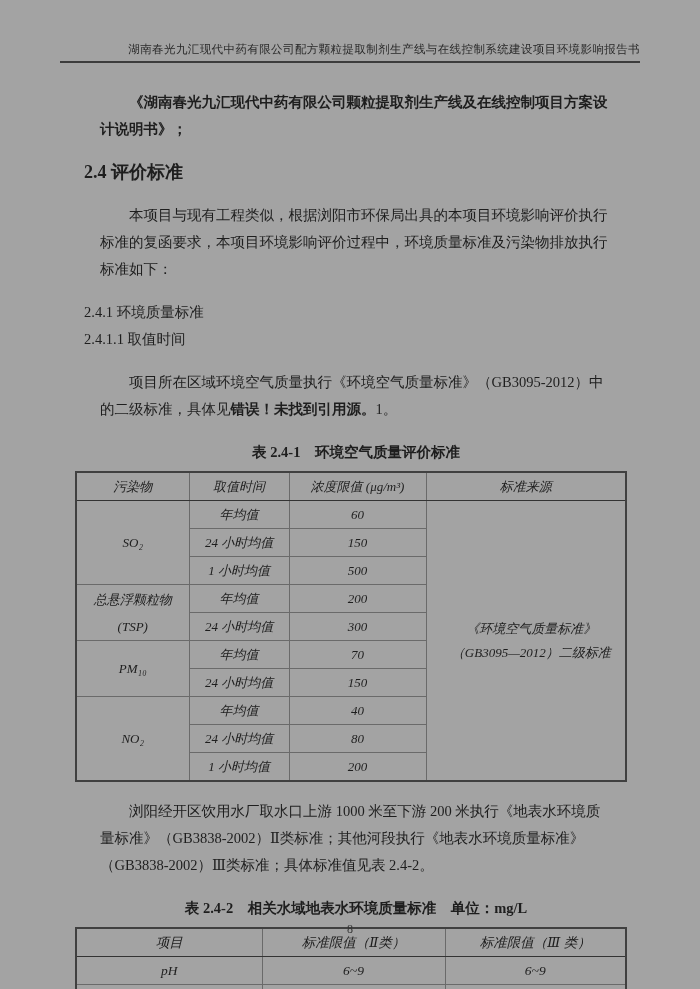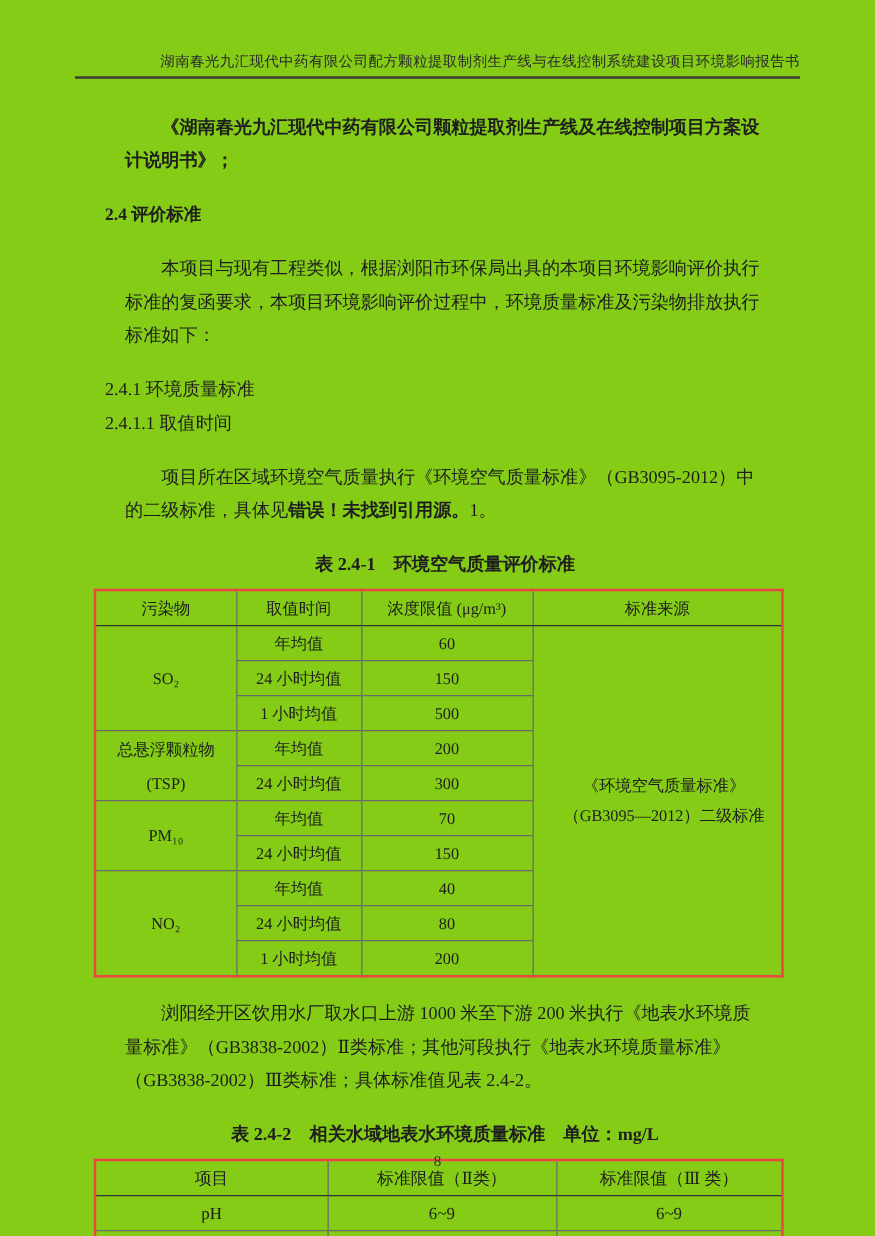--- a/index.html
+++ b/index.html
@@ -1,21 +1,21 @@
 <!DOCTYPE html>
 <html><head>
 <meta charset="utf-8">
 <style>
   html,body { margin:0; padding:0; background:#e8e8e8; }
   .page {
     position: relative;
     width: 700px;
     height: 989px;
     margin: 0 auto;
-    background: #84cc16;
+    background: #a3a3a3;
     color: #1e1e1e;
     font-family: "Liberation Serif", "DejaVu Serif", serif;
     overflow: hidden;
   }
   
   .doc-header {
     margin: 0 60px;
     padding-top: 42px;
     padding-bottom: 4px;
     border-bottom: 2px solid #3c3c3c;
@@ -26,40 +26,41 @@
     white-space: nowrap;
   }
   
   .content {
     margin: 26px 72px 0 84px;
     font-size: 14.5px;
     line-height: 27px;
   }
   .para { margin: 16px; text-indent: 2em; }
   .para-bold { font-weight: bold; }
-  .heading-1 { margin: 4px 0 8px 0; font-weight: bold; font-size: 14px; line-height: 27px; }
+  .heading-1 { margin: 4px 0 8px 0; font-weight: bold; font-size: 18px; line-height: 27px; }
   .heading-2 { margin: 0; font-weight: normal; font-size: 14.5px; line-height: 27px; }
   .err-ref { font-weight: bold; }
   .table-caption {
     margin: 6px 0 6px 0;
     text-align: center;
     font-weight: bold;
     font-size: 14.5px;
     line-height: 26px;
     text-indent: 0;
   }
   
   table.std-table {
     border-collapse: collapse;
     margin-left: -9px;  
     width: 550px;
     table-layout: fixed;
     font-size: 13px;
     color: #1e1e1e;
-    border: 2px solid #ef4444;
+    border: 2px solid #404040;
+    font-style: italic;
   }
   table.std-table th, table.std-table td {
     border: 1px solid #6a6a6a;
     text-align: center;
     vertical-align: middle;
     padding: 0 2px;
     height: 22px;
     font-weight: normal;
     overflow: hidden;
   }

